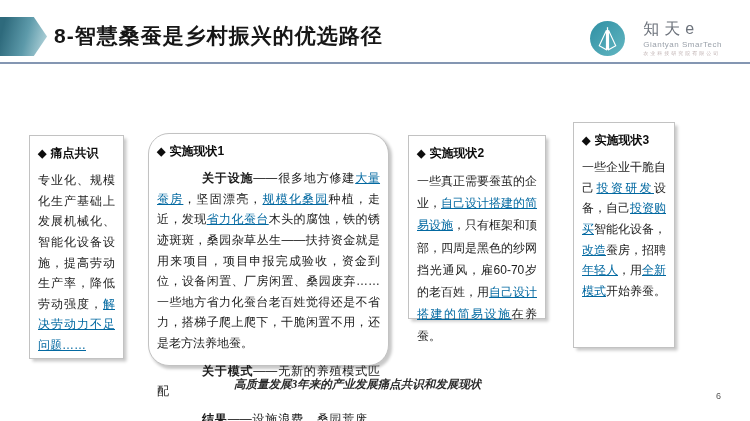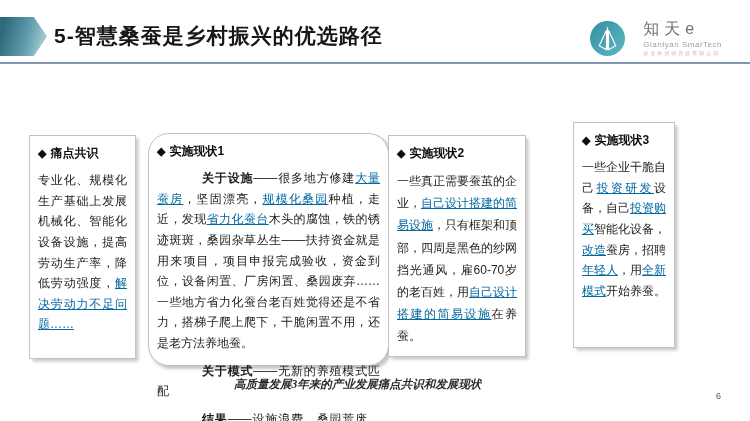--- a/index.html
+++ b/index.html
@@ -45,23 +45,23 @@
     font-size: 13px; font-weight: bold; color: #161616;
   }
   
   .card {
     position: absolute;
     background: #fff;
     border: 1px solid #c2c2c2;
     box-shadow: 2.5px 2.5px 3px rgba(0,0,0,0.22);
     padding: 9px 8px;
   }
-  .card-c1 { left: 29px;  top: 135px; width: 107px;  height: 224px; }
+  .card-c1 { left: 29px;  top: 135px; width: 95px;  height: 224px; }
   .card-c2 { left: 148px; top: 133px; width: 241px; height: 233px; border-radius: 21px; }
-  .card-c3 { left: 388px; top: 135px; width: 138px; height: 222px; }
+  .card-c3 { left: 408px; top: 135px; width: 138px; height: 184px; }
   .card-c4 { left: 573px; top: 122px; width: 102px;  height: 226px; }
   .card-head {
     font-size: 12px; font-weight: bold; color: #0d0d0d;
     margin-bottom: 8px; white-space: nowrap;
   }
   .card-head .bullet { font-size: 11px; margin-right: 4px; }
   .card-body p {
     font-size: 12px; color: #1c1c1c;
     line-height: 1.72;
     margin-bottom: 7px;
@@ -83,21 +83,21 @@
     position: absolute; right: 29px; top: 391px;
     font-size: 9px; color: #555;
   }
 </style>
 </head>
 <body>
 
 <div class="slide">
 
   <div class="hdr-arrow"></div>
-  <div class="title">5-智慧桑蚕是乡村振兴的优选路径</div>
+  <div class="title">8-智慧桑蚕是乡村振兴的优选路径</div>
   <div class="rule"></div>
 
   <div class="logo">
     <svg class="logo-mark" viewBox="0 0 36 36">
       <defs>
         <linearGradient id="lg" x1="0" y1="0" x2="1" y2="1">
           <stop offset="0" stop-color="#2f8fa3"></stop>
           <stop offset="1" stop-color="#63b7c2"></stop>
         </linearGradient>
       </defs>

